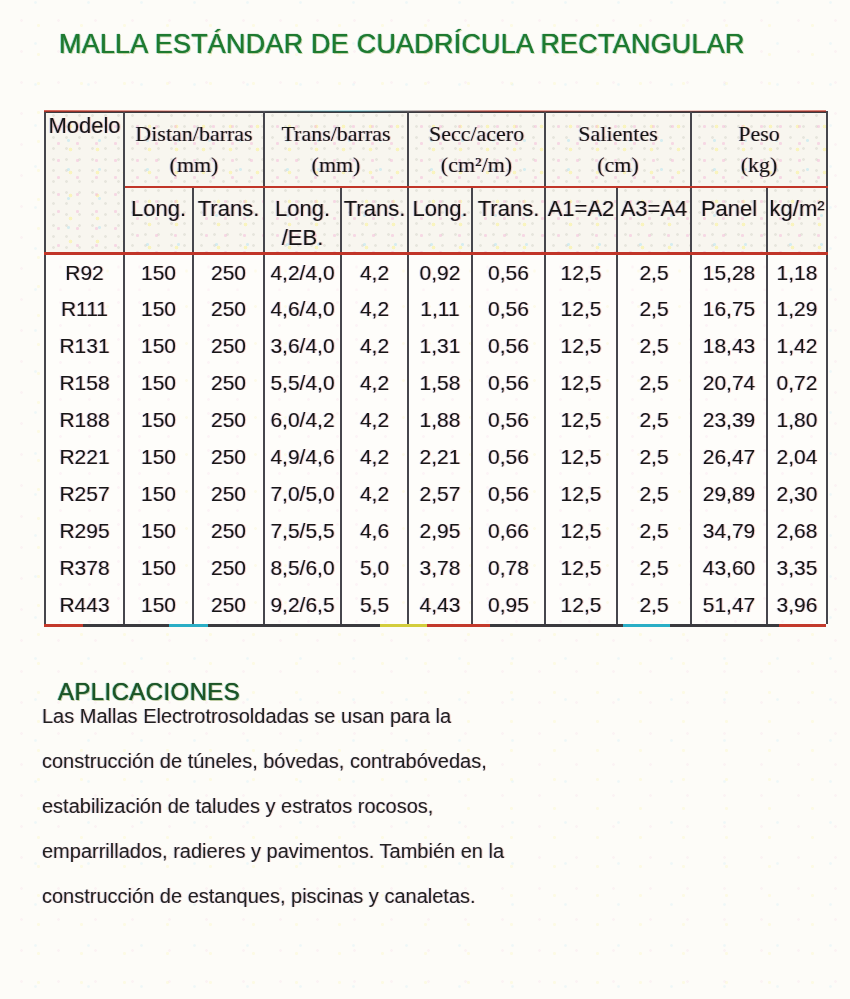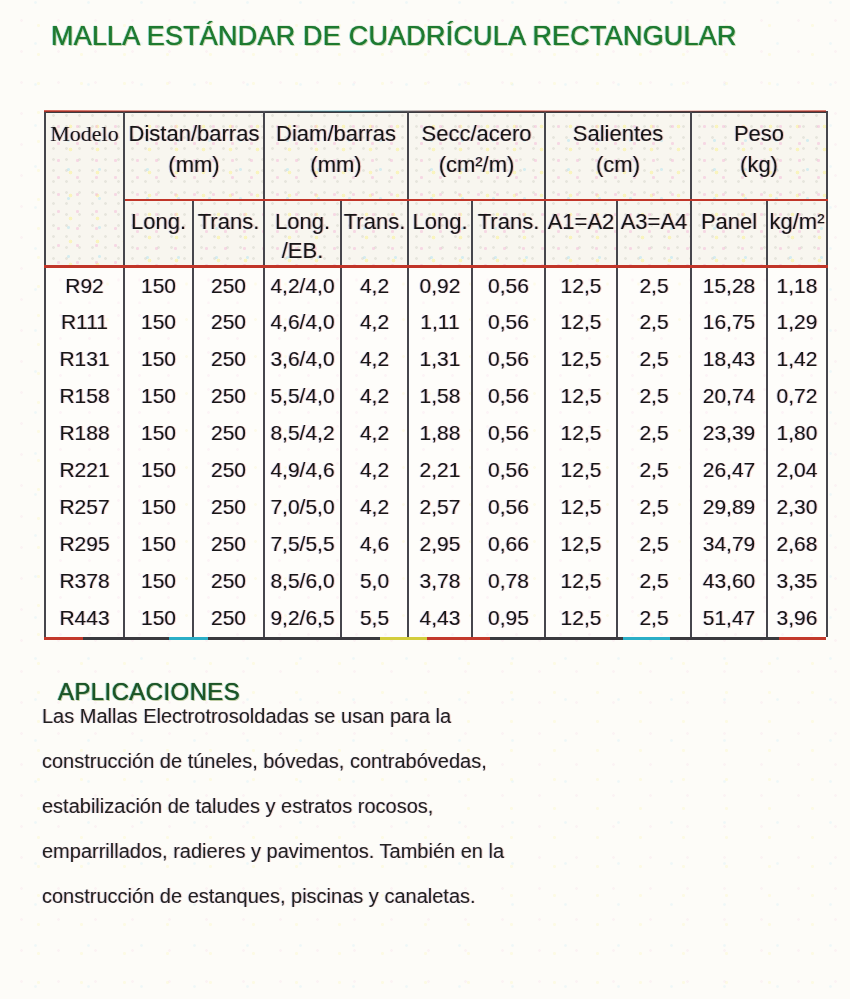--- a/index.html
+++ b/index.html
@@ -19,21 +19,21 @@
       radial-gradient(circle, rgba(160,225,245,0.14) 1px, transparent 1.8px);
     background-size: 37px 31px, 43px 29px, 53px 41px;
     background-position: 3px 5px, 17px 11px, 9px 23px;
   }
 
   
   .doc-title {
     position: absolute;
     left: 47px;
     top: 14px;
-    margin: 4px;
+    margin: 12px;
     width: 770px;
     font-size: 27px;
     line-height: 37px;
     font-weight: 400;
     letter-spacing: 0.2px;
     color: #1e7a30;
     text-shadow:
       0 0 1px rgba(25,110,45,0.9),
       -1px 0 0 rgba(0,175,175,0.35),
       1px 1px 0 rgba(120,150,20,0.3);
@@ -83,32 +83,32 @@
       radial-gradient(circle, rgba(150,220,242,0.35) 1.1px, transparent 1.9px),
       radial-gradient(circle, rgba(205,205,195,0.4) 1px, transparent 1.7px);
     background-size: 19px 17px, 27px 23px, 31px 29px, 13px 11px;
     background-position: 3px 5px, 11px 2px, 7px 13px, 1px 8px;
     background-color: #f8f6ef;
   }
   .th-modelo {
     vertical-align: top;
     text-align: center;
     font-size: 22px;
-    padding-top: 8px;
+    padding-top: 0;
     border-bottom: 3px solid #c13528;
-    font-family: Liberation Serif, serif;
   }
   .th-group {
     vertical-align: top;
     text-align: center;
     font-size: 22px;
-    height: 88px;
+    height: 75px;
     line-height: 31px;
     padding-top: 5px;
     border-bottom: 2px solid #c13528;
+    font-family: Liberation Serif, serif;
   }
   .th-sub {
     vertical-align: top;
     text-align: center;
     font-size: 22px;
     height: 64px;
     line-height: 29px;
     padding-top: 6px;
     border-bottom: 3px solid #c13528;
     white-space: pre-line;
@@ -184,21 +184,21 @@
           <col style="width:60px">
       </colgroup>
       <thead>
         <tr id="row-groups">
             <th class="th-modelo scan-text" rowspan="2">Modelo</th>
             <th class="th-group scan-text" colspan="2">
               <div class="g-name">Distan/barras</div>
               <div class="g-unit">(mm)</div>
             </th>
             <th class="th-group scan-text" colspan="2">
-              <div class="g-name">Diam/barras</div>
+              <div class="g-name">Trans/barras</div>
               <div class="g-unit">(mm)</div>
             </th>
             <th class="th-group scan-text" colspan="2">
               <div class="g-name">Secc/acero</div>
               <div class="g-unit">(cm²/m)</div>
             </th>
             <th class="th-group scan-text" colspan="2">
               <div class="g-name">Salientes</div>
               <div class="g-unit">(cm)</div>
             </th>
@@ -271,21 +271,21 @@
             <td class="cell scan-text">0,56</td>
             <td class="cell scan-text">12,5</td>
             <td class="cell scan-text">2,5</td>
             <td class="cell scan-text">20,74</td>
             <td class="cell scan-text">0,72</td>
           </tr>
           <tr class="data-row">
             <td class="cell scan-text">R188</td>
             <td class="cell scan-text">150</td>
             <td class="cell scan-text">250</td>
-            <td class="cell scan-text">8,5/4,2</td>
+            <td class="cell scan-text">6,0/4,2</td>
             <td class="cell scan-text">4,2</td>
             <td class="cell scan-text">1,88</td>
             <td class="cell scan-text">0,56</td>
             <td class="cell scan-text">12,5</td>
             <td class="cell scan-text">2,5</td>
             <td class="cell scan-text">23,39</td>
             <td class="cell scan-text">1,80</td>
           </tr>
           <tr class="data-row">
             <td class="cell scan-text">R221</td>

